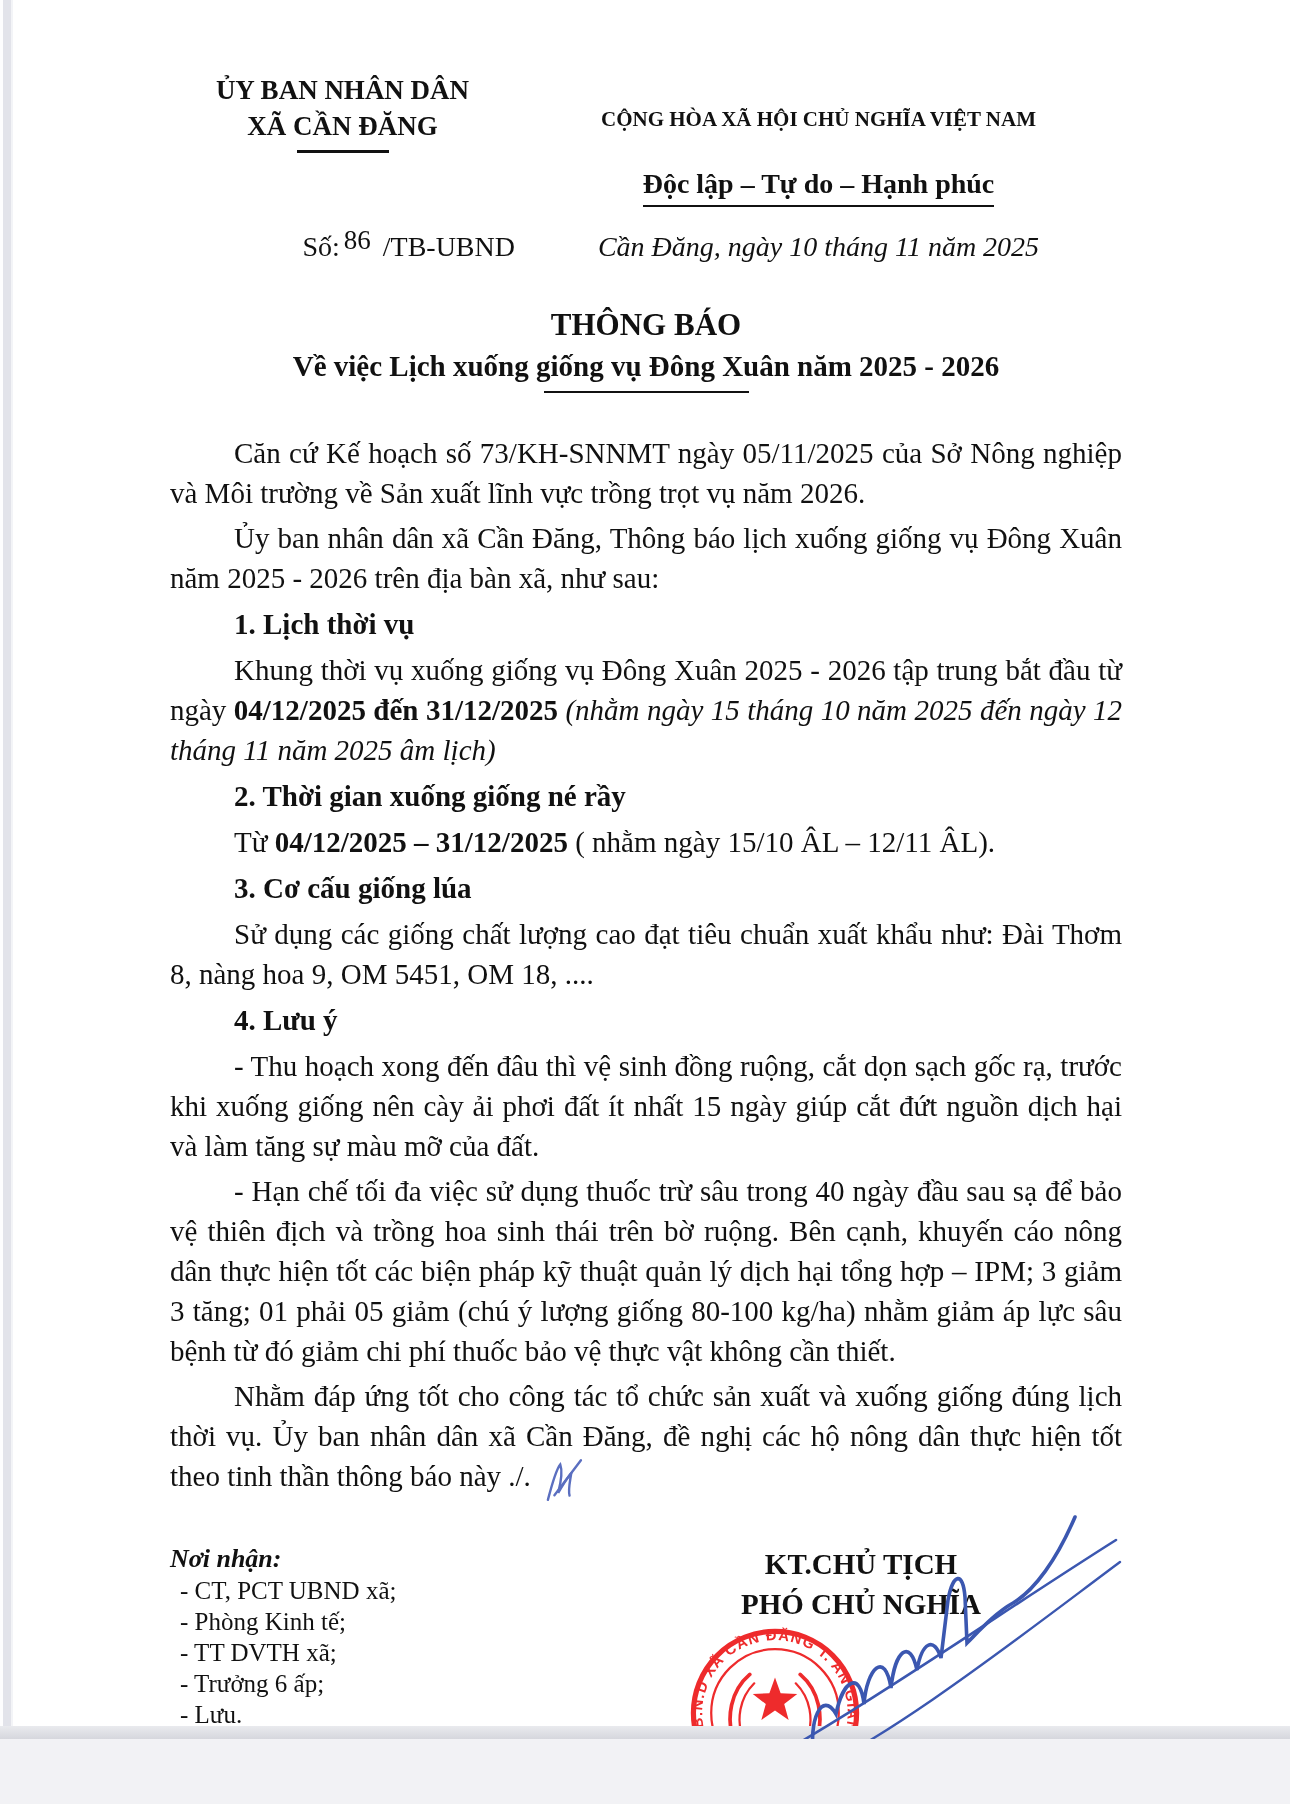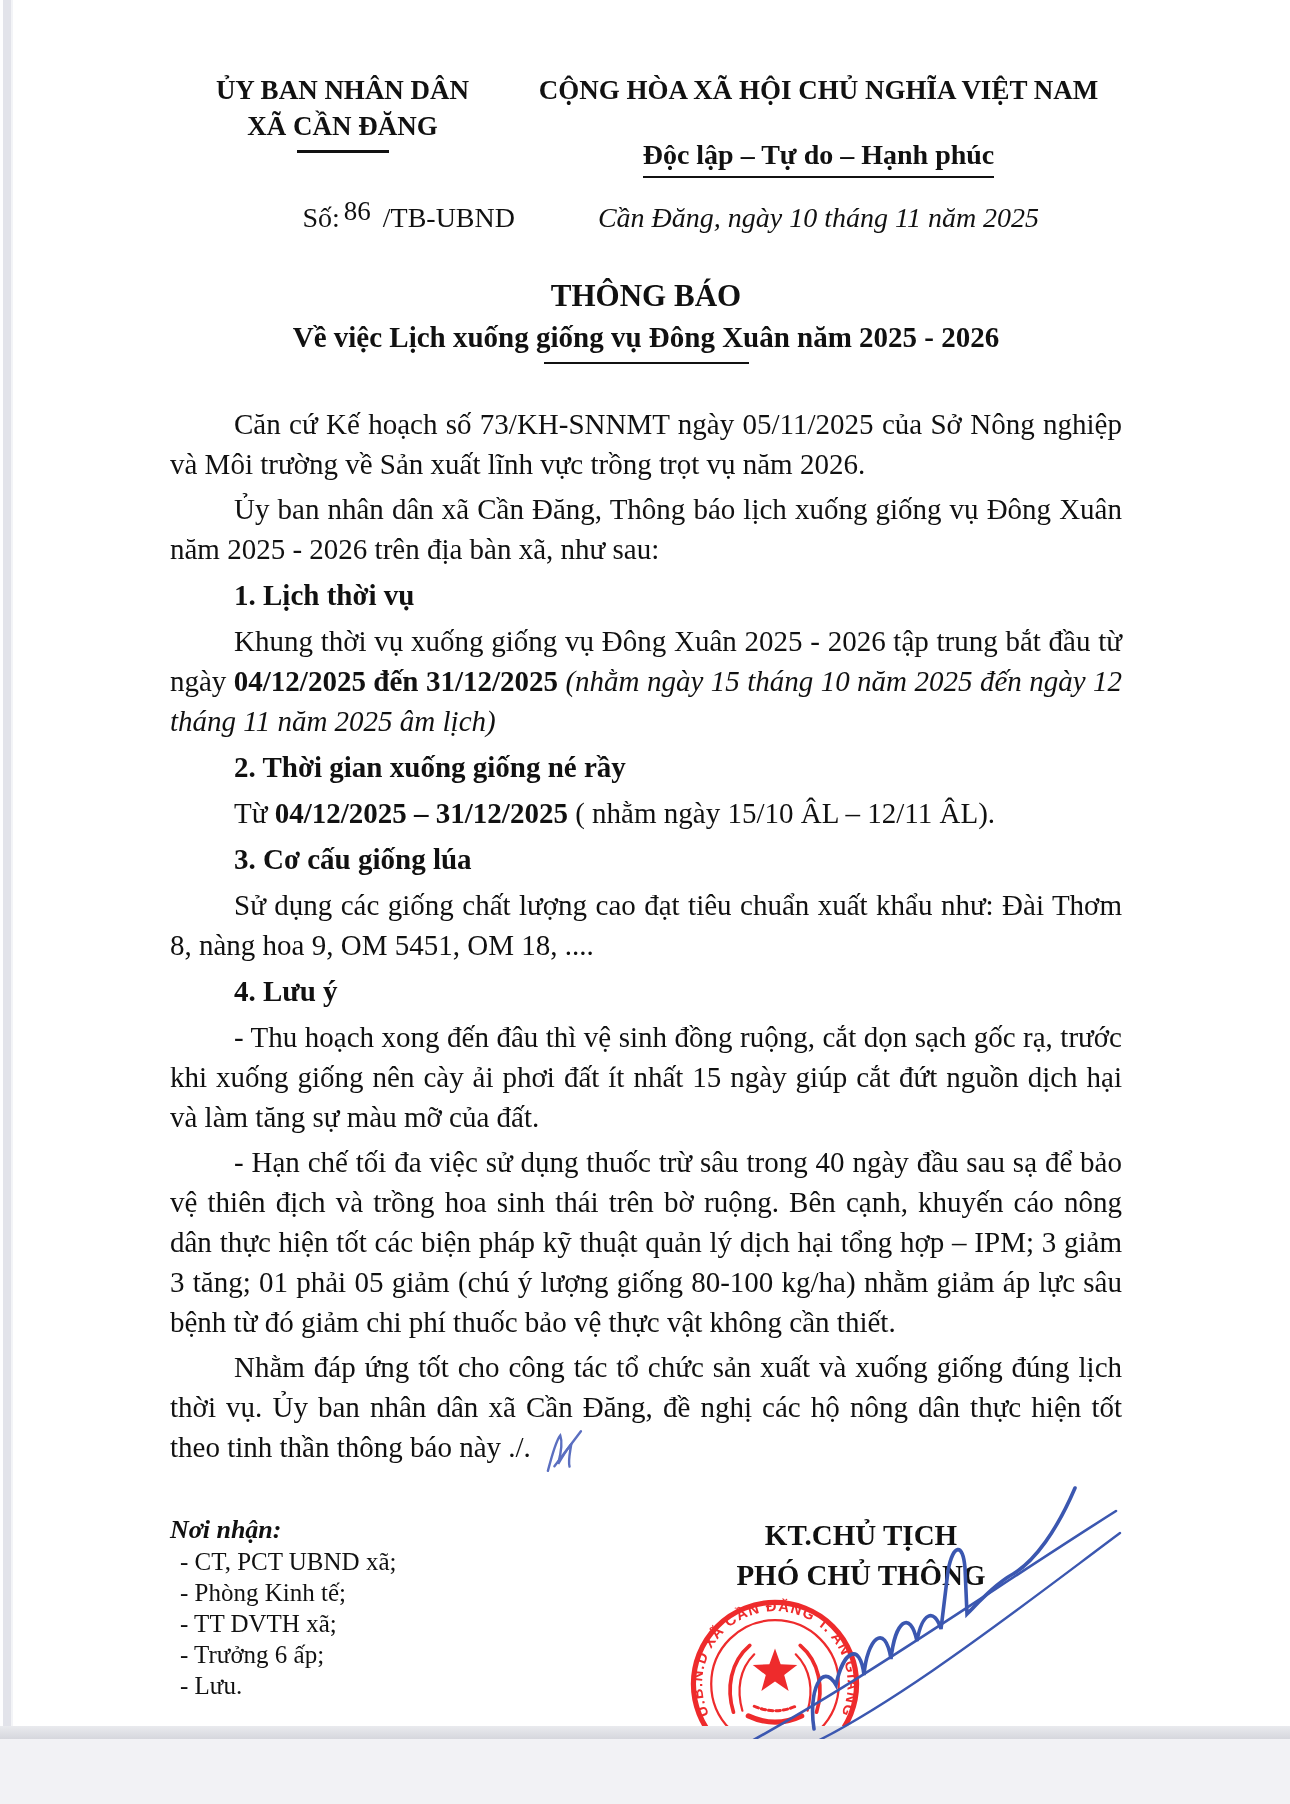--- a/index.html
+++ b/index.html
@@ -17,21 +17,21 @@
   }
   .edge-bottom{
     position:absolute;left:0;right:0;bottom:0;height:13px;
     background:linear-gradient(to bottom,#e9eaee,#d6d7dd);
   }
   .content{padding:72px 168px 0 170px;}
   
   .hdr{display:flex;}
   .hdr-left{flex:0 0 345px;text-align:center;font-weight:bold;font-size:27px;line-height:36px;}
   .hdr-right{flex:1;text-align:center;font-weight:bold;}
-  .hdr-right .l1{font-size:27px;line-height:36px;}
+  .hdr-right .l1{font-size:21px;line-height:36px;margin-top:29px;}
   .hdr-right .l2{font-size:28px;line-height:38px;display:inline-block;border-bottom:2px solid #111;padding-bottom:2px;margin-top:28px;}
   .org-underline{width:92px;height:0;border-bottom:3px solid #111;margin:6px auto 0;}
   .numrow{display:flex;margin-top:24px;align-items:baseline;}
   .numrow .num{flex:0 0 345px;text-align:right;font-size:28px;}
   .numrow .num .raised{position:relative;top:-7px;margin:0 12px 0 4px;font-size:27px;}
   .numrow .date{flex:1;text-align:center;font-style:italic;font-size:28px;}
   
   .title-block{text-align:center;margin-top:42px;}
   .title-block .t1{font-weight:bold;font-size:31px;line-height:40px;}
   .title-block .t2{font-weight:bold;font-size:29px;line-height:42px;}
@@ -116,21 +116,21 @@
           <li>- CT, PCT UBND xã;</li>
           <li>- Phòng Kinh tế;</li>
           <li>- TT DVTH xã;</li>
           <li>- Trưởng 6 ấp;</li>
           <li>- Lưu.</li>
         </ul>
       </div>
 
       <div class="signblock">
         <div class="st">KT.CHỦ TỊCH</div>
-        <div class="st">PHÓ CHỦ THÔNG</div>
+        <div class="st">PHÓ CHỦ NGHĨA</div>
 
         <div class="sig-area">
 
           <svg class="seal" viewBox="0 0 240 240">
             <g fill="none" stroke="#ee2b2c">
               <circle cx="120" cy="120" r="110" stroke-width="7"></circle>
               <circle cx="120" cy="120" r="86" stroke-width="3"></circle>
             </g>
             <defs>
               <path id="sealArc" d="M 45,183 A 98,98 0 1 1 195,183" fill="none"></path>

